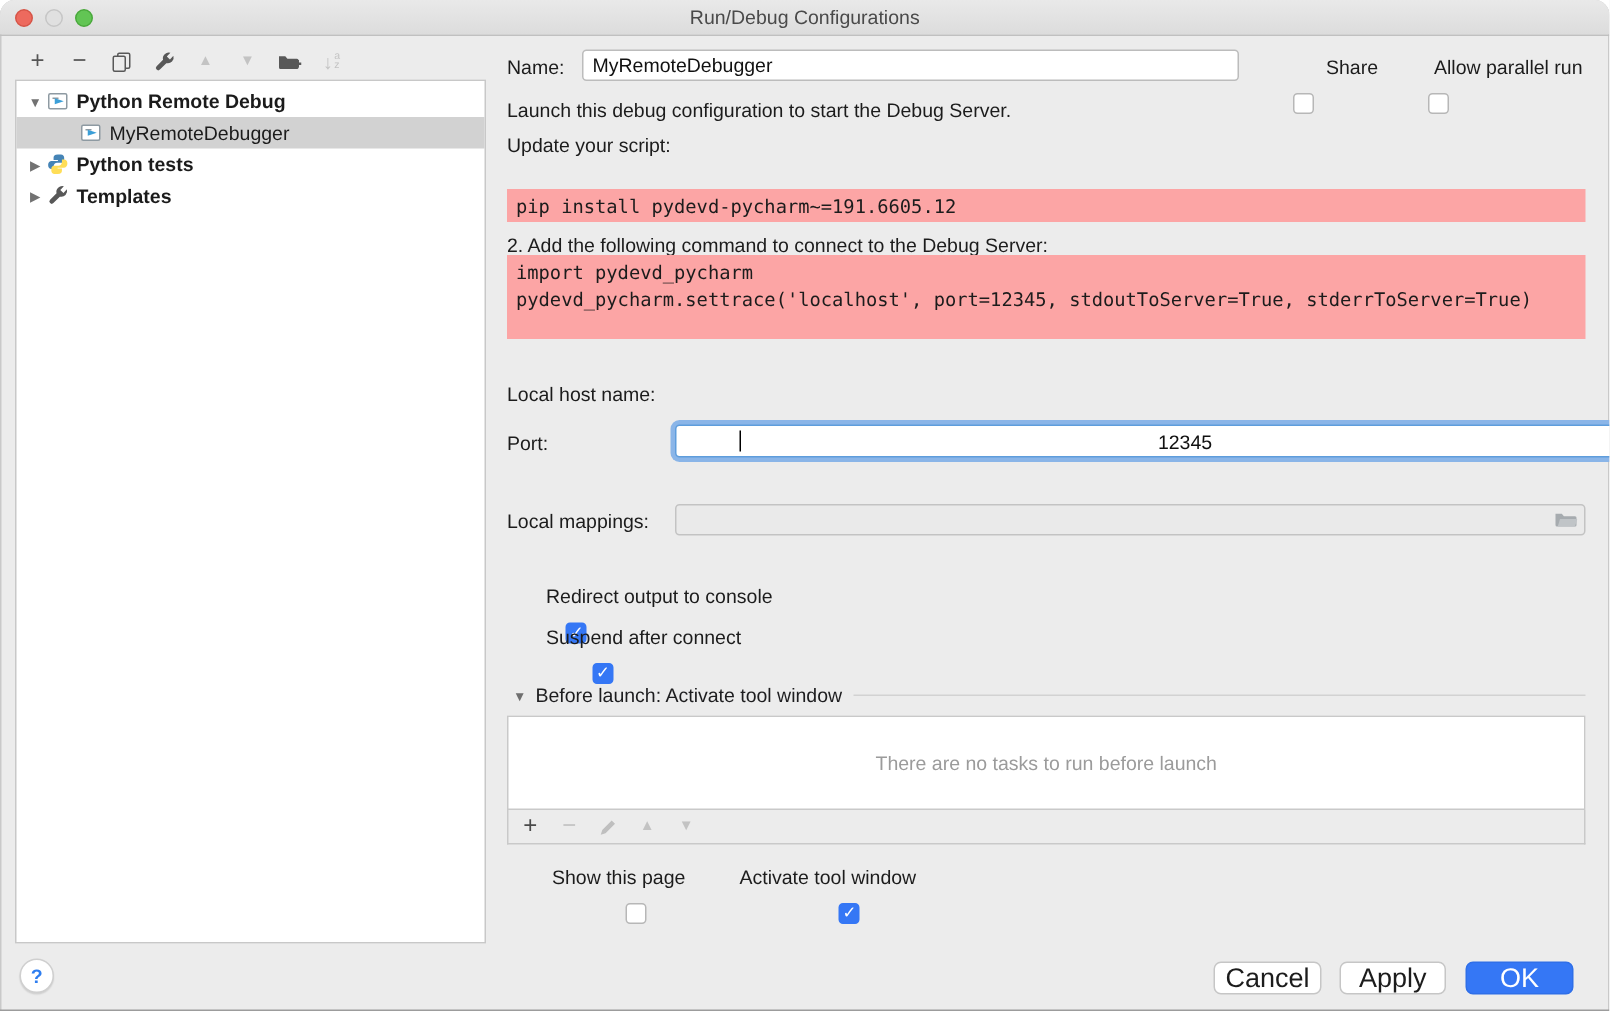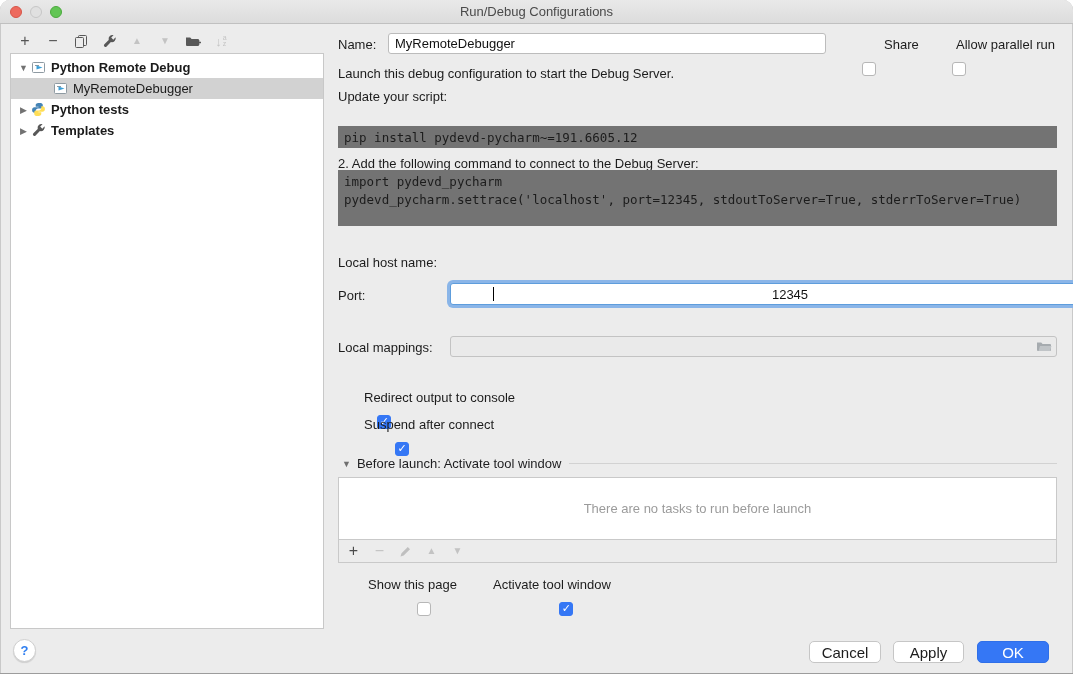--- a/index.html
+++ b/index.html
@@ -43,21 +43,21 @@
   .trow .lbl.reg { font-weight:normal; }
   .indent { width:22px; flex:none; }
   
   .abs { position:absolute; }
   .txt { position:absolute; left:338px; color:#1c1c1c; }
   .field {
     height:21px; border:1px solid #bcbcbc; border-radius:3px; background:#fff;
     font-family:"Liberation Sans",sans-serif; font-size:13px; color:#111; padding:0 6px; outline:none;
   }
   .codeblock {
-    position:absolute; left:338px; width:719px; background:#737373;
+    position:absolute; left:338px; width:719px; background:#fca5a5;
     font-family:"DejaVu Sans Mono", monospace; font-size:12.5px; color:#1c1c1c;
     padding:3px 6px; line-height:18px; white-space:pre;
   }
   .cb { display:inline-block; width:14px; height:14px; border-radius:3px;
         background:#fff; border:1px solid #b7b7b7; vertical-align:middle; position:relative; }
   .cb.checked { background:#3577f5; border-color:#3577f5; }
   .cb .tick { position:absolute; left:1.5px; top:-1px; color:#fff; font-size:11px; }
   .cblabel { color:#1c1c1c; }
   .focusring { box-shadow:0 0 0 3px #8ab5e8; border-color:#5e9ddc; }
   .caret { position:absolute; width:1px; height:14px; background:#000; }
@@ -71,21 +71,21 @@
   .blbar { position:absolute; left:338px; top:540px; width:719px; height:23px;
            background:#ececec; border:1px solid #c9c9c9; border-top:none;
            display:flex; align-items:center; padding-left:6px; gap:9px; }
   .blbar .tbi { width:17px; }
   
   .helpbtn { position:absolute; left:13px; top:639px; width:23px; height:23px; border-radius:50%;
              background:#fff; border:1px solid #cfcfcf; color:#2e7ef0; font-weight:bold;
              display:flex; align-items:center; justify-content:center; font-size:13px;
              box-shadow:0 1px 1px rgba(0,0,0,.12); }
   .btn { position:absolute; top:641px; height:22px; border-radius:5px; background:#fff;
-         border:1px solid #c6c6c6; font-size:15px; display:flex; align-items:center; justify-content:center;
+         border:1px solid #c6c6c6; font-size:18px; display:flex; align-items:center; justify-content:center;
          color:#1c1c1c; }
   .btn.primary { background:#3577f5; border-color:#2f6fe8; color:#fff; }
   svg { display:block; }
 </style>
 </head>
 <body>
 
 <div class="window">
 
   

